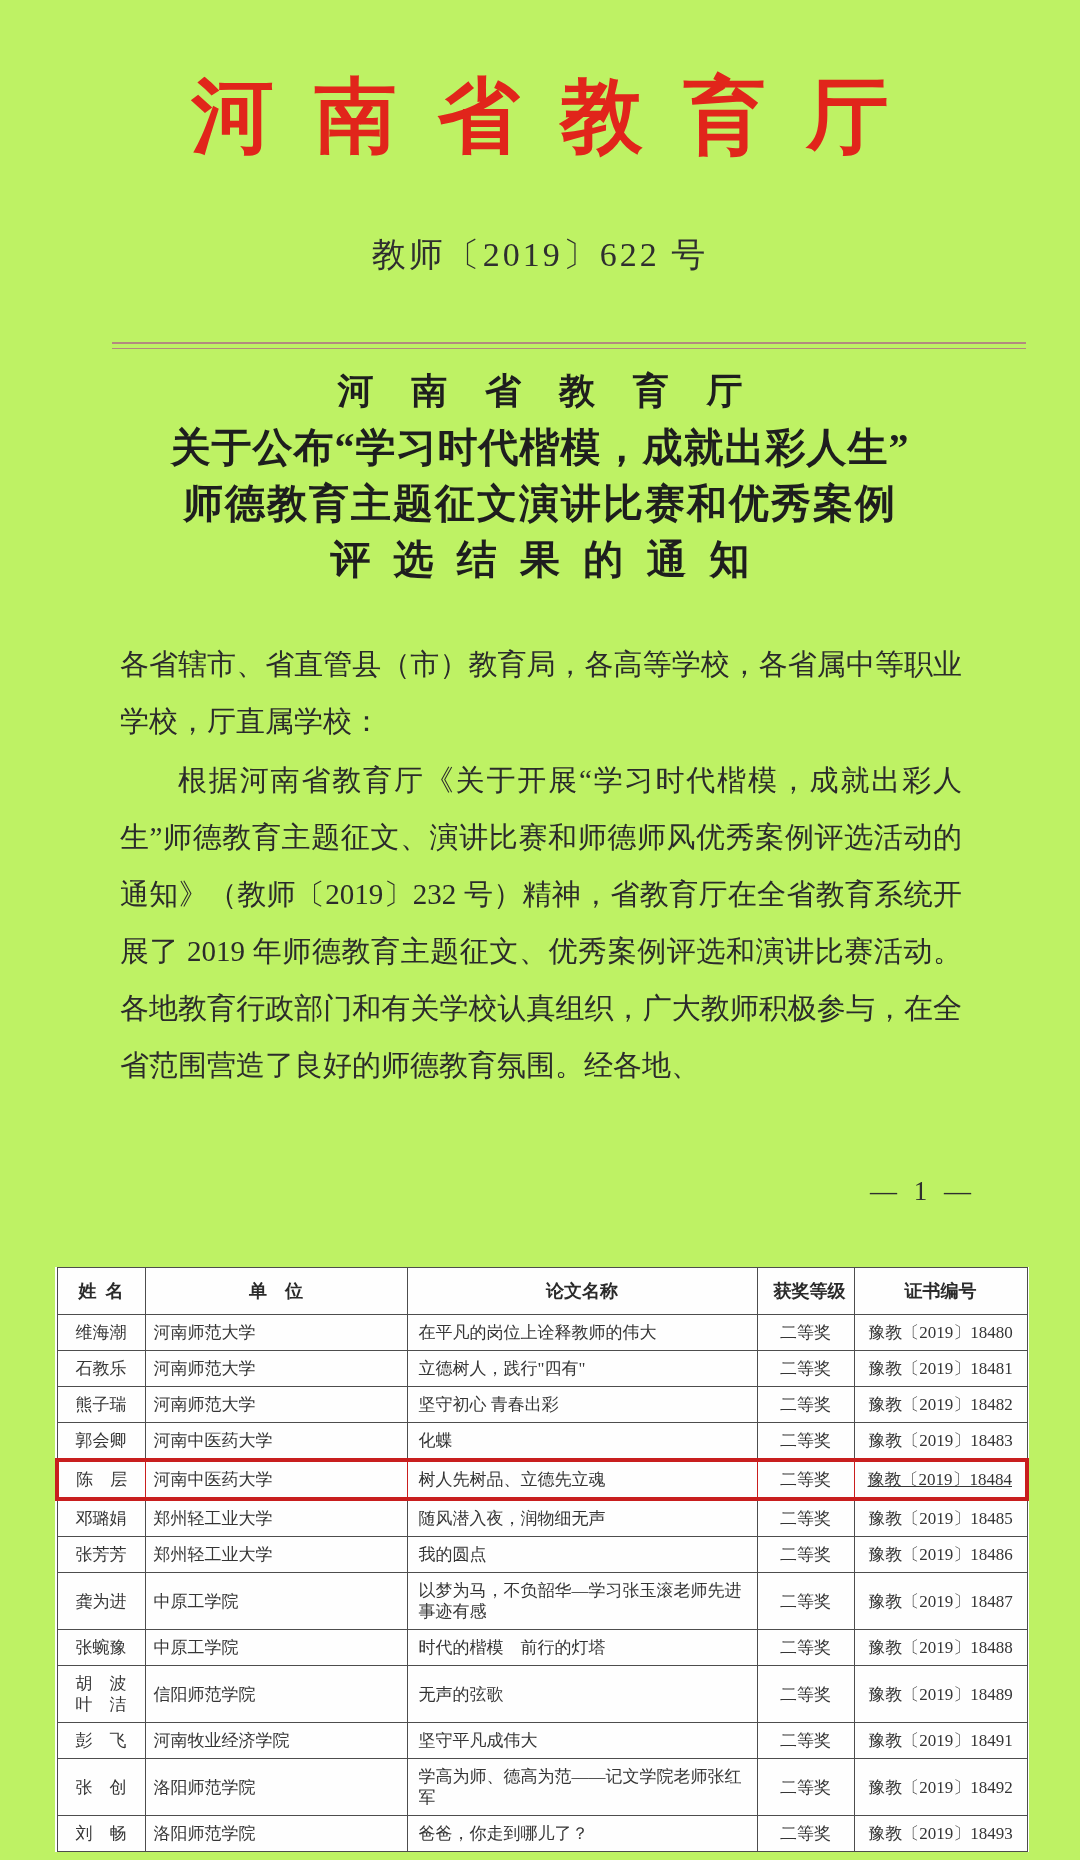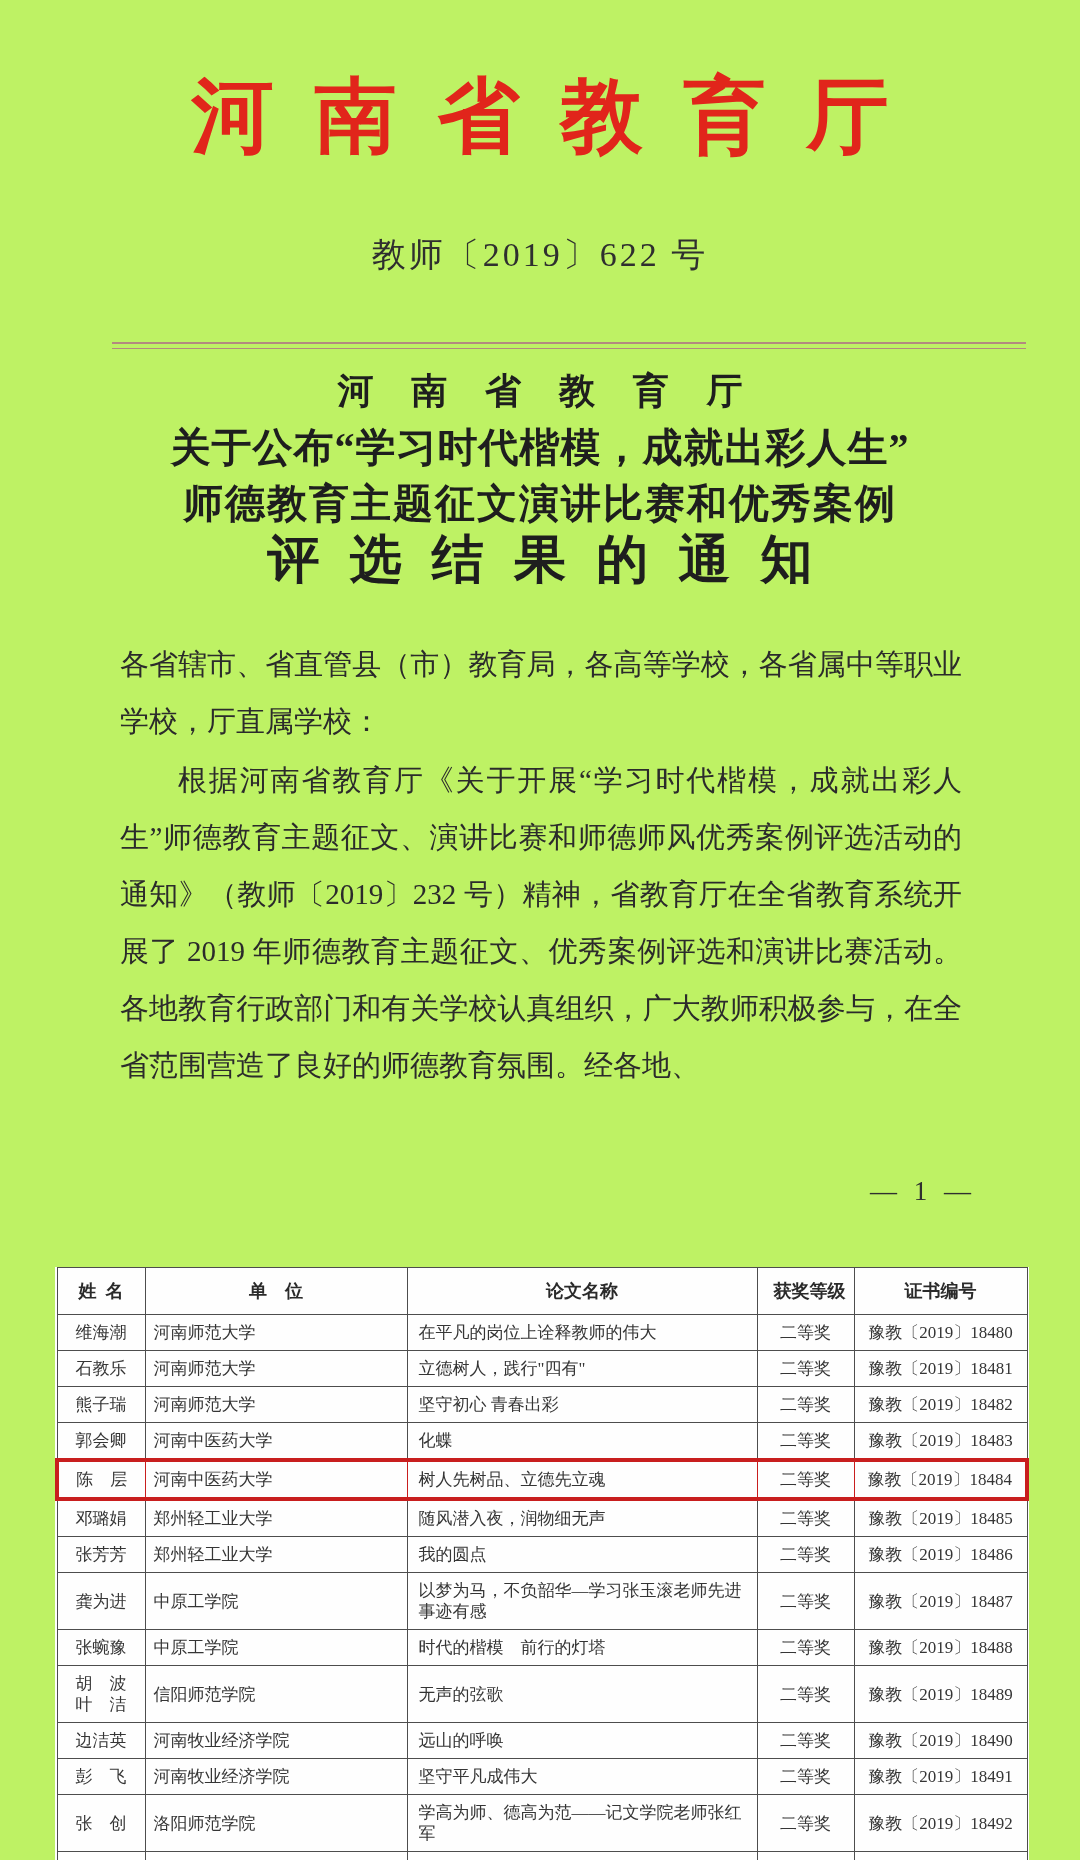--- a/index.html
+++ b/index.html
@@ -25,21 +25,21 @@
     position:absolute; top:342px; left:112px; width:914px; height:4px;
     border-top:2px solid; border-bottom:1px solid; opacity:0.85;
   }
   .title-block {
     position:absolute; top:362px; left:0; width:100%;
     text-align:center; color:#1e1e1e; font-weight:700;
   }
   .title-l1 { font-size:36px; line-height:58px; letter-spacing:1.05em; text-indent:1.05em; white-space:nowrap; }
   .title-l2 { font-size:40px; line-height:56px; letter-spacing:1px; }
   .title-l3 { font-size:40px; line-height:56px; letter-spacing:2px; }
-  .title-l4 { font-size:52px; line-height:56px; letter-spacing:0.58em; text-indent:0.58em; }
+  .title-l4 { font-size:40px; line-height:56px; letter-spacing:0.58em; text-indent:0.58em; }
   .salutation {
     position:absolute; top:636px; left:120px; width:842px;
     font-size:29px; line-height:57px; color:#2b2b2b; text-align:justify;
   }
   .body-para {
     position:absolute; top:752px; left:120px; width:842px;
     font-size:29px; line-height:57px; color:#2b2b2b;
     text-align:justify; text-indent:2em;
   }
   .page-number {
@@ -134,21 +134,21 @@
       <td class="c-unit">河南中医药大学</td>
       <td class="c-paper">化蝶</td>
       <td class="c-award">二等奖</td>
       <td class="c-cert">豫教〔2019〕18483</td>
     </tr>
         <tr class="highlight">
       <td class="c-name" style="border-color: rgb(200, 30, 30);">陈　层</td>
       <td class="c-unit" style="border-color: rgb(200, 30, 30);">河南中医药大学</td>
       <td class="c-paper" style="border-color: rgb(200, 30, 30);">树人先树品、立德先立魂</td>
       <td class="c-award" style="border-color: rgb(200, 30, 30);">二等奖</td>
-      <td class="c-cert" style="border-color: rgb(200, 30, 30);">豫教〔2019〕18484</td>
+      <td class="c-cert" style="border-color: rgb(200, 30, 30); text-decoration: underline;">豫教〔2019〕18484</td>
     </tr>
         <tr>
       <td class="c-name">邓璐娟</td>
       <td class="c-unit">郑州轻工业大学</td>
       <td class="c-paper">随风潜入夜，润物细无声</td>
       <td class="c-award">二等奖</td>
       <td class="c-cert">豫教〔2019〕18485</td>
     </tr>
         <tr>
       <td class="c-name">张芳芳</td>
@@ -173,27 +173,20 @@
     </tr>
         <tr>
       <td class="c-name">胡　波
 叶　洁</td>
       <td class="c-unit">信阳师范学院</td>
       <td class="c-paper">无声的弦歌</td>
       <td class="c-award">二等奖</td>
       <td class="c-cert">豫教〔2019〕18489</td>
     </tr>
         <tr>
-      <td class="c-name">边洁英</td>
-      <td class="c-unit">河南牧业经济学院</td>
-      <td class="c-paper">远山的呼唤</td>
-      <td class="c-award">二等奖</td>
-      <td class="c-cert">豫教〔2019〕18490</td>
-    </tr>
-        <tr>
       <td class="c-name">彭　飞</td>
       <td class="c-unit">河南牧业经济学院</td>
       <td class="c-paper">坚守平凡成伟大</td>
       <td class="c-award">二等奖</td>
       <td class="c-cert">豫教〔2019〕18491</td>
     </tr>
         <tr>
       <td class="c-name">张　创</td>
       <td class="c-unit">洛阳师范学院</td>
       <td class="c-paper">学高为师、德高为范——记文学院老师张红军</td>

